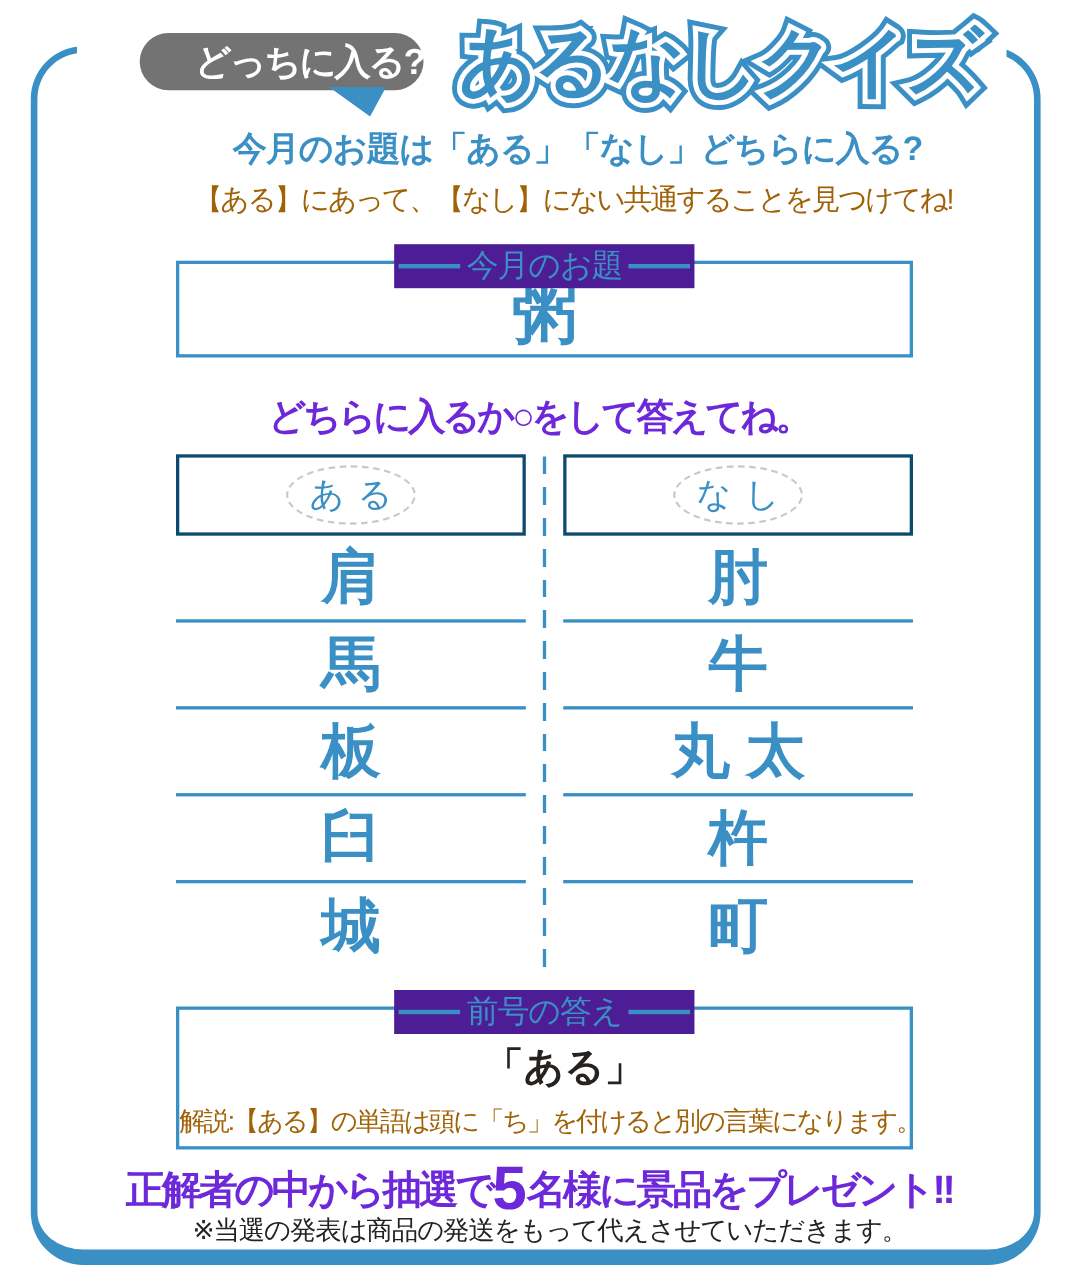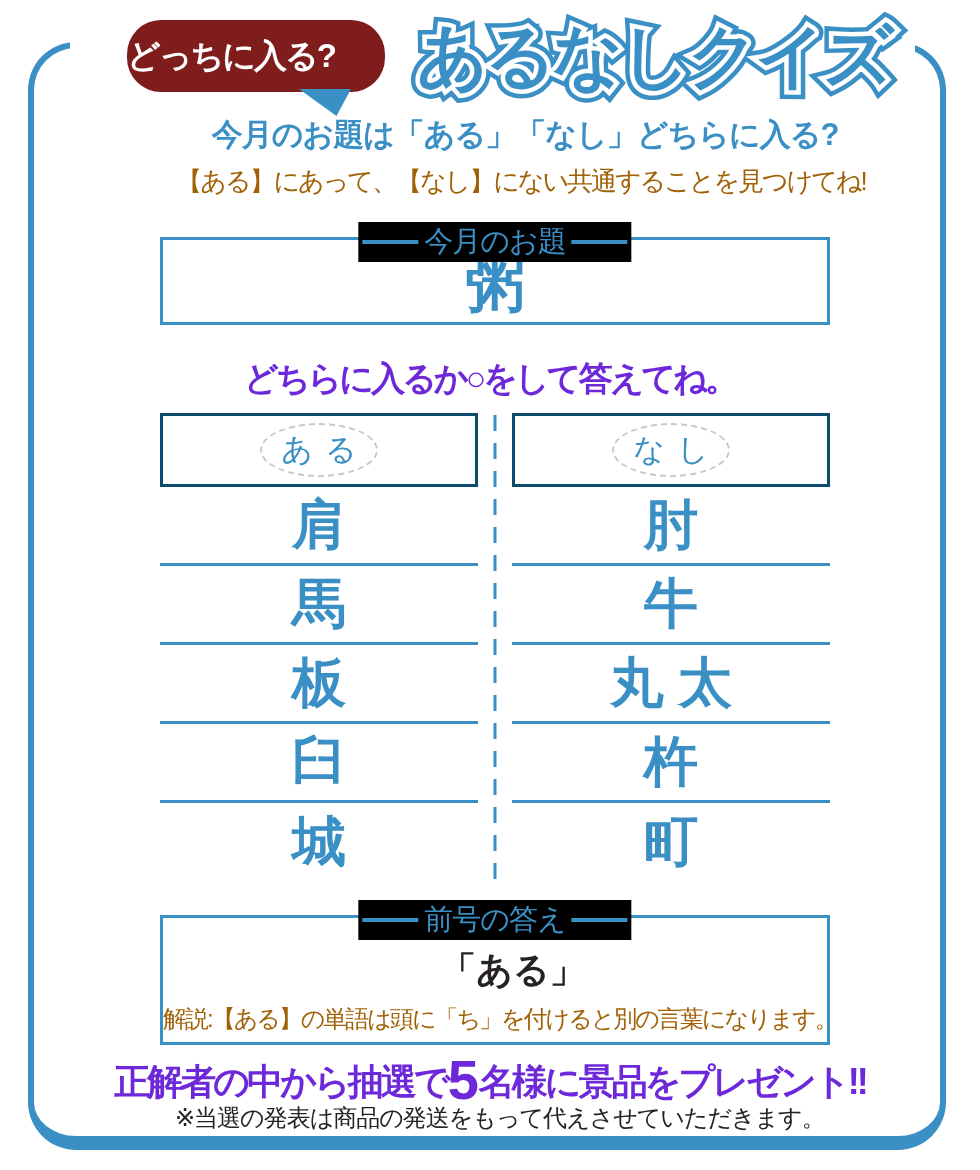--- a/index.html
+++ b/index.html
@@ -11,22 +11,22 @@
   .frame{
     position:absolute;left:28px;top:42px;width:918px;height:1108px;box-sizing:border-box;
     border:6px solid #3a8fc5;border-bottom-width:14px;border-radius:48px;
   }
   
   .header{
     position:absolute;left:70px;top:0;width:845px;height:112px;background:#fff;
     display:flex;align-items:center;z-index:2;
   }
   .bubble{
-    position:relative;margin-left:57px;width:258px;height:72px;border-radius:34px;
-    background:#7f1d1d;display:flex;align-items:center;justify-content:flex-start;flex:none;
+    position:relative;margin-left:57px;width:258px;height:52px;border-radius:34px;
+    background:#737373;display:flex;align-items:center;justify-content:flex-end;flex:none;
   }
   .bubble-label{color:#fff;font-size:33px;font-weight:bold;letter-spacing:-2px;white-space:nowrap;}
   .tail{
     position:absolute;left:172px;bottom:-24px;width:52px;height:27px;background:#3a8fc5;
     clip-path:polygon(0 0,100% 0,72% 100%);
   }
   .big-title{position:relative;flex:1;height:100%;margin-left:32px;}
   .t-layer{
     position:absolute;left:0;top:50%;transform:translateY(-50%);white-space:nowrap;
     font-size:70px;font-weight:bold;letter-spacing:-4px;line-height:1;
@@ -41,21 +41,21 @@
   }
   .description{
     position:absolute;top:164px;left:0;width:100%;text-align:center;z-index:2;
     color:#a16207;font-size:26px;letter-spacing:-2px;white-space:nowrap;padding-left:31px;
   }
 
   
   .legend-box{position:absolute;left:160px;width:670px;box-sizing:border-box;border:3px solid #3a8fc5;background:#fff;z-index:1;}
   .legend{
     position:absolute;top:-18px;left:50%;transform:translateX(-50%);
-    display:flex;align-items:center;gap:6px;background:#000000;padding:0 4px;white-space:nowrap;
+    display:flex;align-items:center;gap:6px;background:#4c1d95;padding:0 4px;white-space:nowrap;
   }
   .legend-text{color:#3a8fc5;font-size:29px;letter-spacing:-1px;}
   .dash{width:56px;height:4px;background:#3a8fc5;flex:none;}
   .topic-box{top:237px;height:88px;}
   .topic{
     width:100%;height:100%;display:flex;align-items:center;justify-content:center;
     padding-top:8px;box-sizing:border-box;color:#3a8fc5;font-size:60px;font-weight:bold;
   }
 
   .instruction{

